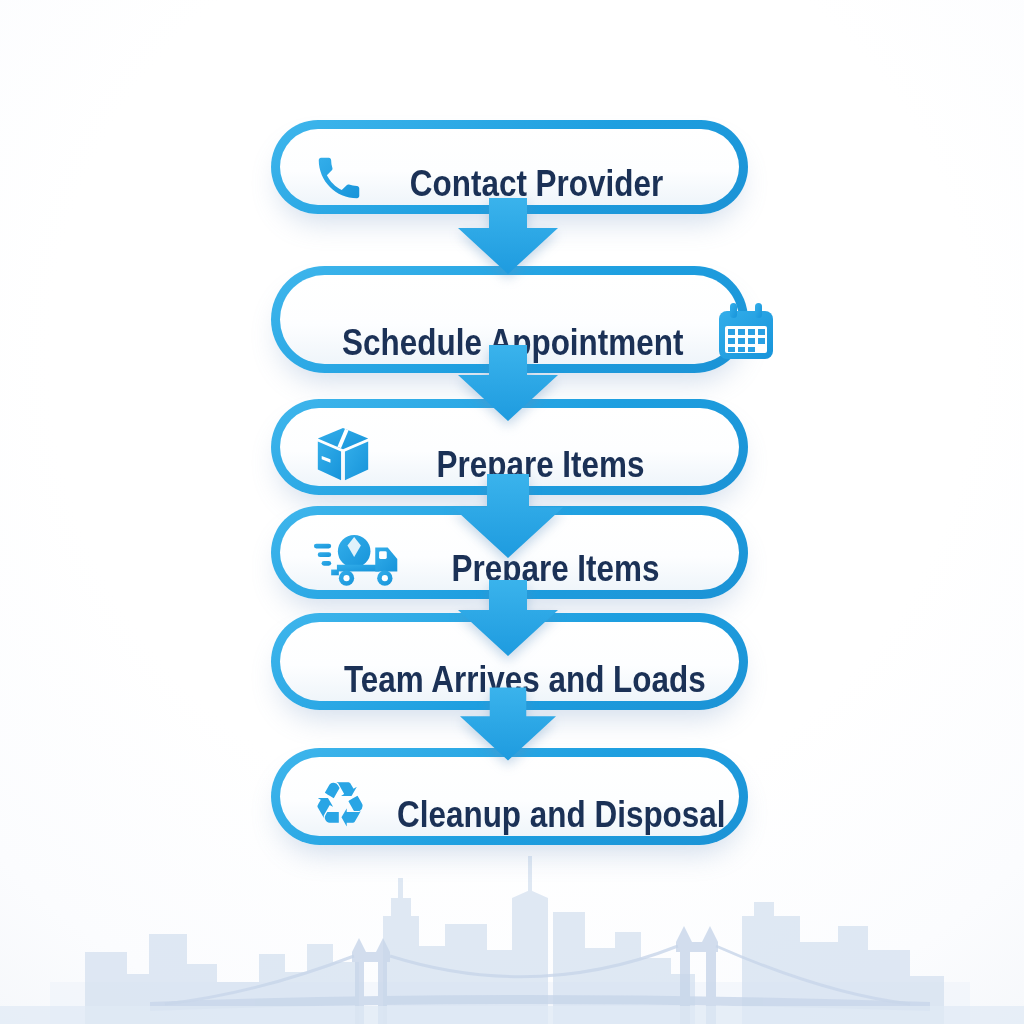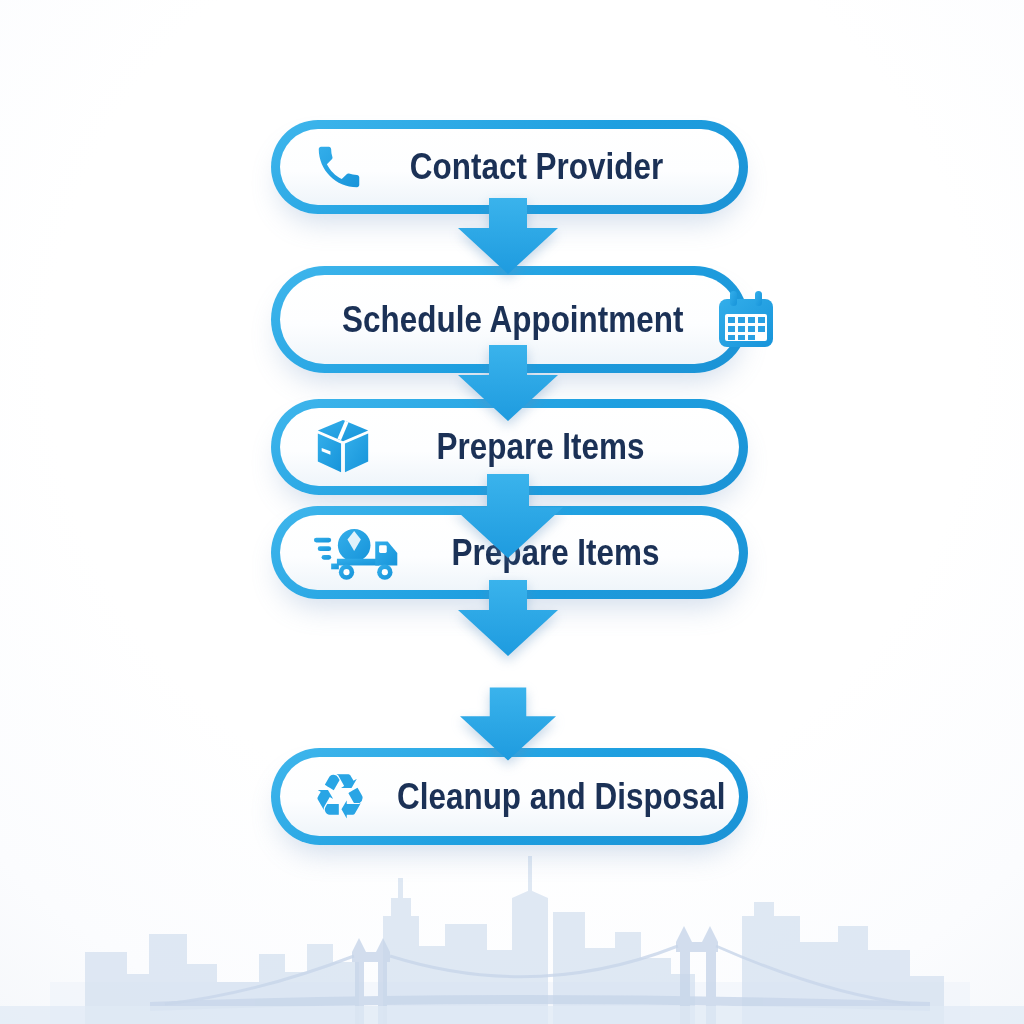--- a/index.html
+++ b/index.html
@@ -11,21 +11,21 @@
   
   .pill{
     position:absolute;left:271px;width:477px;border-radius:60px;
     background:linear-gradient(150deg,#3fb6ec 0%,#1e9fe0 55%,#1b92d5 100%);
     box-shadow:0 16px 28px -8px rgba(108,146,193,.30);
     z-index:1;
   }
   .pill-inner{
     position:absolute;inset:9px;border-radius:52px;
     background:linear-gradient(180deg,#ffffff 0%,#fdfeff 55%,#eff5fa 100%);
-    display:flex;align-items:center;padding:0 32px;box-sizing:border-box;
+    display:flex;align-items:flex-end;padding:0 32px;box-sizing:border-box;
   }
   .label{
     flex:1;text-align:center;white-space:nowrap;
     font-weight:700;font-size:37px;color:#1b3156;
     transform:scaleX(.85);letter-spacing:0;
   }
   .icon{flex:0 0 auto;display:flex;align-items:center;justify-content:center;}
   .glyph{
     font-family:"DejaVu Sans",sans-serif;font-size:62px;line-height:1;
     color:#29a5e5;
@@ -206,20 +206,25 @@
       <span class="label">Prepare Items</span>
     </div>
   </div>
 
   <div class="arrow" style="top:580px;left:458px">
     <svg width="100" height="76" viewBox="0 0 100 76">
       <path fill="url(#arrowGrad)" d="M31 0 H69 V30 H100 L50 76 L0 30 H31 Z"></path>
     </svg>
   </div>
 
+  <div class="pill" style="top:613px;height:97px">
+    <div class="pill-inner">
+      <span class="label">Team Arrives and Loads</span>
+    </div>
+  </div>
 
   <div class="arrow" style="top:686px;left:460px">
     <svg width="96" height="76" viewBox="0 0 100 76">
       <path fill="url(#arrowGrad)" d="M31 0 H69 V30 H100 L50 76 L0 30 H31 Z"></path>
     </svg>
   </div>
 
   <div class="pill" style="top:748px;height:97px">
     <div class="pill-inner">
       <span class="icon glyph">♻</span>

